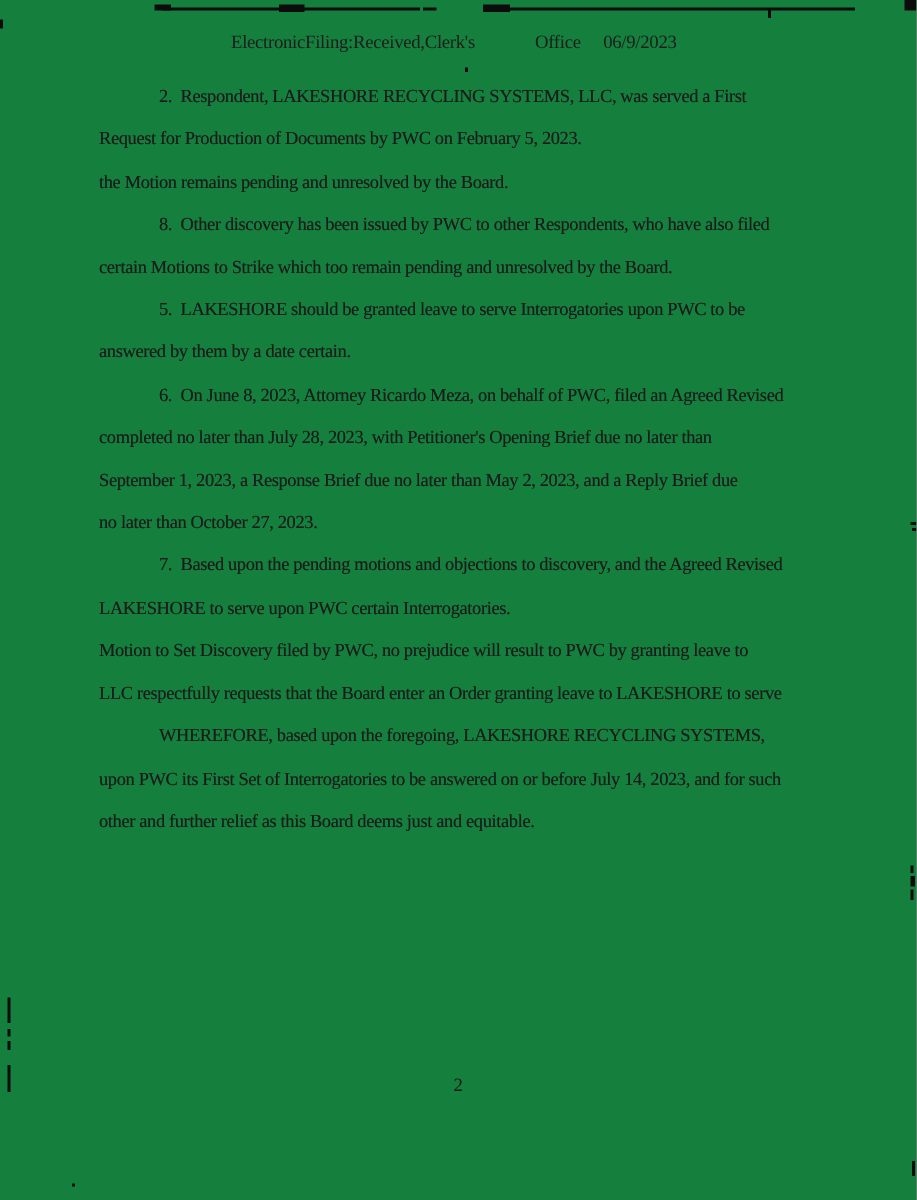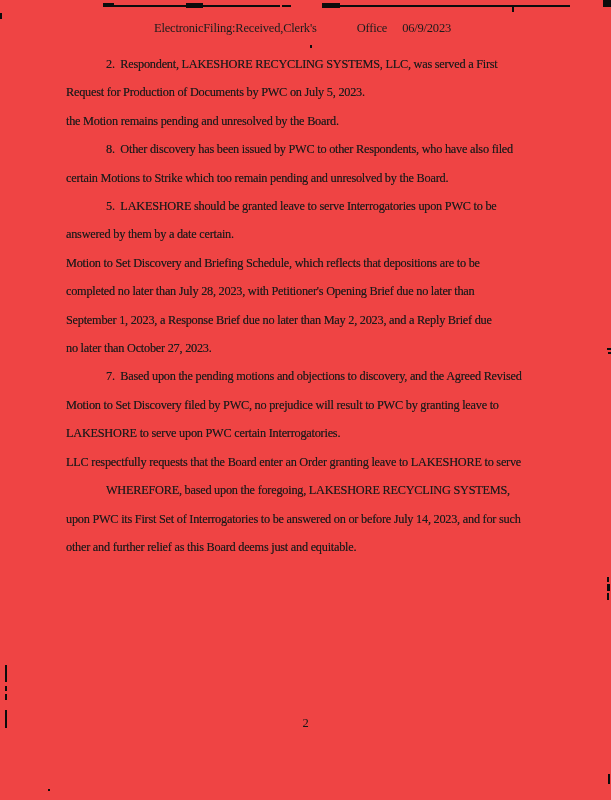--- a/index.html
+++ b/index.html
@@ -1,20 +1,20 @@
 <!DOCTYPE html>
 <html><head>
 <meta charset="utf-8">
 <style>
   html, body { margin: 0; padding: 0; background: #888; }
   #page {
     position: relative;
     width: 611px;
     height: 800px;
-    background: #ef4444;
+    background: #15803d;
     overflow: hidden;
     font-family: "Liberation Serif", "DejaVu Serif", serif;
     color: #1a1a1a;
   }
   
   .doc-header {
     position: absolute;
     top: 21px;
     left: 154px;
     font-size: 12.5px;
@@ -59,33 +59,33 @@
 </style>
 </head>
 <body>
 
 <div id="page">
 
   <div class="doc-header"><span>ElectronicFiling:Received,Clerk's</span><span class="hdr-office">Office</span><span class="hdr-date">06/9/2023</span></div>
 
   <div class="doc-body">
     <div class="doc-line ind">2.  Respondent, LAKESHORE RECYCLING SYSTEMS, LLC, was served a First</div>
-    <div class="doc-line">Request for Production of Documents by PWC on July 5, 2023.</div>
+    <div class="doc-line">Request for Production of Documents by PWC on February 5, 2023.</div>
     <div class="doc-line">the Motion remains pending and unresolved by the Board.</div>
     <div class="doc-line ind">8.  Other discovery has been issued by PWC to other Respondents, who have also filed</div>
     <div class="doc-line">certain Motions to Strike which too remain pending and unresolved by the Board.</div>
     <div class="doc-line ind">5.  LAKESHORE should be granted leave to serve Interrogatories upon PWC to be</div>
     <div class="doc-line">answered by them by a date certain.</div>
-    <div class="doc-line">Motion to Set Discovery and Briefing Schedule, which reflects that depositions are to be</div>
+    <div class="doc-line ind">6.  On June 8, 2023, Attorney Ricardo Meza, on behalf of PWC, filed an Agreed Revised</div>
     <div class="doc-line">completed no later than July 28, 2023, with Petitioner's Opening Brief due no later than</div>
     <div class="doc-line">September 1, 2023, a Response Brief due no later than May 2, 2023, and a Reply Brief due</div>
     <div class="doc-line">no later than October 27, 2023.</div>
     <div class="doc-line ind">7.  Based upon the pending motions and objections to discovery, and the Agreed Revised</div>
+    <div class="doc-line">LAKESHORE to serve upon PWC certain Interrogatories.</div>
     <div class="doc-line">Motion to Set Discovery filed by PWC, no prejudice will result to PWC by granting leave to</div>
-    <div class="doc-line">LAKESHORE to serve upon PWC certain Interrogatories.</div>
     <div class="doc-line">LLC respectfully requests that the Board enter an Order granting leave to LAKESHORE to serve</div>
     <div class="doc-line ind">WHEREFORE, based upon the foregoing, LAKESHORE RECYCLING SYSTEMS,</div>
     <div class="doc-line">upon PWC its First Set of Interrogatories to be answered on or before July 14, 2023, and for such</div>
     <div class="doc-line">other and further relief as this Board deems just and equitable.</div>
   </div>
 
   <div class="page-number">2</div>
 
   <div class="artifact" style="left:103px; top:3px;  width:11px; height:4px;"></div>
   <div class="artifact" style="left:108px; top:5px;  width:172px; height:2px;"></div>

